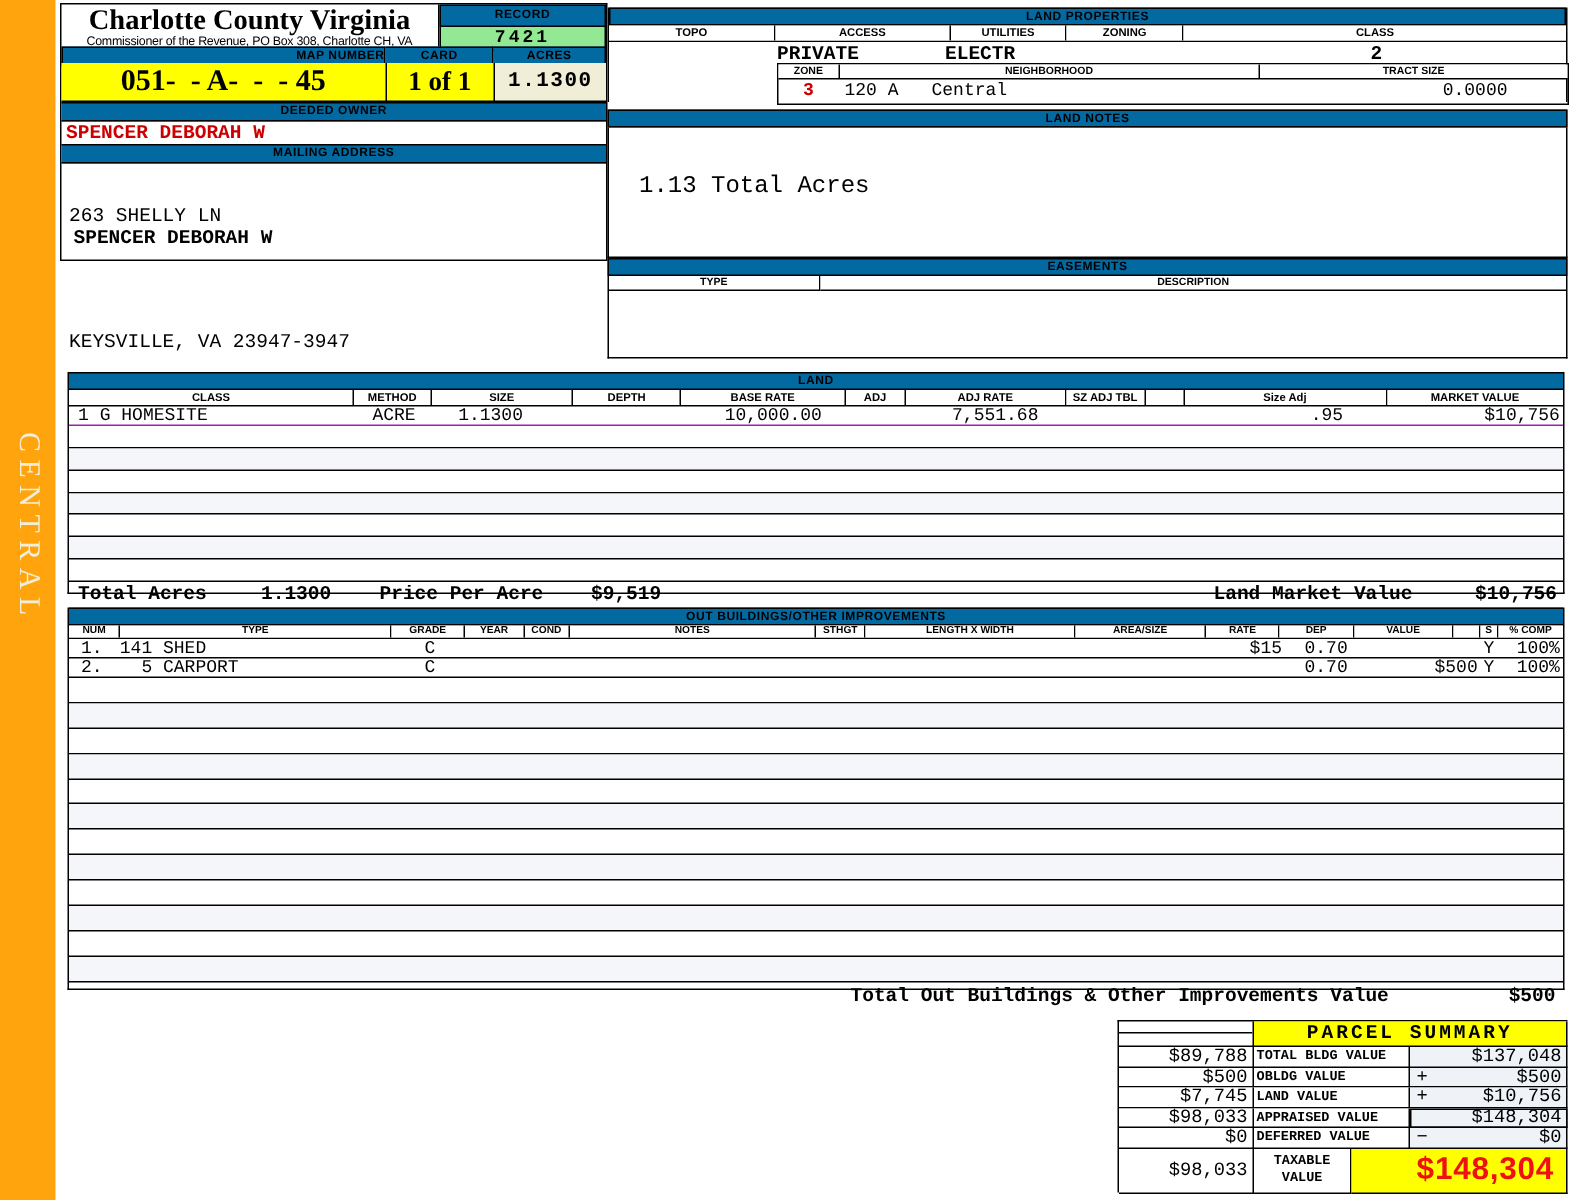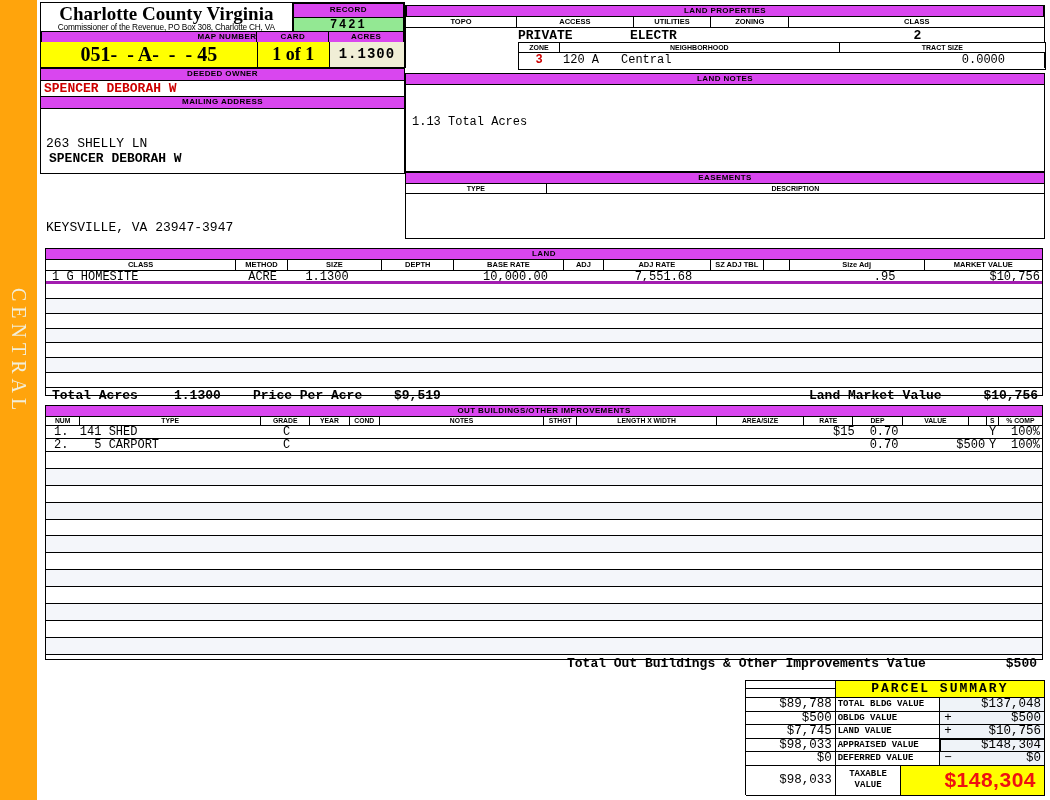--- a/index.html
+++ b/index.html
@@ -1,20 +1,20 @@
 <!DOCTYPE html>
 <html><head>
 <meta charset="utf-8">
 <style>
   html,body{margin:0;padding:0;background:#fff;}
   #page{position:relative;width:1050px;height:800px;background:#ffffff;overflow:hidden;
         font-family:"Liberation Mono",monospace;color:#000;}
   .abs{position:absolute;box-sizing:border-box;}
   
-  .bluebar{background:#d946ef;border:1px solid #000;text-align:center;
+  .bluebar{background:#0369a1;border:1px solid #000;text-align:center;
            font-family:"Liberation Sans",sans-serif;font-weight:bold;font-size:8px;
            line-height:9px;letter-spacing:.4px;}
   .hdrcell{background:#fff;border-right:1px solid #000;text-align:center;
            font-family:"Liberation Sans",sans-serif;font-weight:bold;font-size:7.5px;
            line-height:10px;overflow:hidden;white-space:nowrap;}
   .row{display:flex;box-sizing:border-box;}
   .cell{box-sizing:border-box;overflow:hidden;white-space:pre;}
   
   #sidebar{left:0;top:0;width:37px;height:800px;background:#FFA40C;}
   #sidebar .vtext{position:absolute;left:7px;top:288px;writing-mode:vertical-rl;
@@ -44,32 +44,32 @@
   #landProps{left:405px;top:5px;width:640px;height:63px;border-left:1px solid #000;border-right:1px solid #000;background:#fff;}
   #lpHdrRow{height:11px;border-bottom:1px solid #000;}
   #lpValRow{position:relative;height:14px;font-size:13px;font-weight:bold;}
   #lpZoneArea{position:relative;height:28px;}
   #zoneTable{position:absolute;left:112px;top:0;width:528px;height:28px;border:1px solid #000;box-sizing:border-box;}
   #zoneHdr{height:10px;border-bottom:1px solid #000;}
   #zoneHdr .hdrcell{font-size:7px;line-height:9px;}
   #zoneVals{position:relative;height:16px;font-size:12px;font-weight:bold;}
   
   #landNotes{left:405px;top:73px;width:640px;height:97px;}
-  .notesBody{height:87px;border:1px solid #000;border-top:none;padding-top:30px;padding-left:6px;
-             font-size:12px;box-sizing:border-box;}
+  .notesBody{height:87px;border:1px solid #000;border-top:none;padding-top:30px;padding-left:20px;
+             font-size:16px;box-sizing:border-box;}
   #easements{left:405px;top:172px;width:640px;height:65px;}
   #easeHdr{height:10px;border-left:1px solid #000;border-right:1px solid #000;box-sizing:border-box;}
   #easeHdr .hdrcell{border-bottom:1px solid #000;font-size:7px;line-height:9px;}
   .easeBody{height:45px;border:1px solid #000;border-top:none;box-sizing:border-box;}
   
   #landSection{left:45px;top:248px;width:998px;height:148px;border:1px solid #000;border-top:none;background:#fff;}
   .sectionBar{height:10px;line-height:9px;}
   .thRow{height:11px;border-bottom:1px solid #000;}
   .thRow .hdrcell:last-child{border-right:none;}
-  .landDataRow{height:13px;border-bottom:3px solid #a21caf;font-size:12px;line-height:12px;}
+  .landDataRow{height:13px;border-bottom:1px solid #a21caf;font-size:12px;line-height:12px;justify-content:center;}
   .landDataRow .cell,.obDataRow .cell{border:none;}
   .fillerL{height:13.85px;border-bottom:1px solid #000;}
   .fillerL:nth-of-type(odd){background:#F4F6FA;}
   .landTotals{position:relative;height:16px;font-size:13px;font-weight:bold;line-height:15px;}
   .pos{position:absolute;white-space:pre;}
   
   #outSection{left:45px;top:405px;width:998px;height:255px;border:1px solid #000;border-top:none;background:#fff;}
   #outSection .thRow{height:9px;border-bottom:1px solid #000;}
   #outSection .hdrcell{font-size:6.8px;line-height:8px;}
   .obDataRow{height:13px;border-bottom:1px solid #000;font-size:12px;line-height:12px;}

